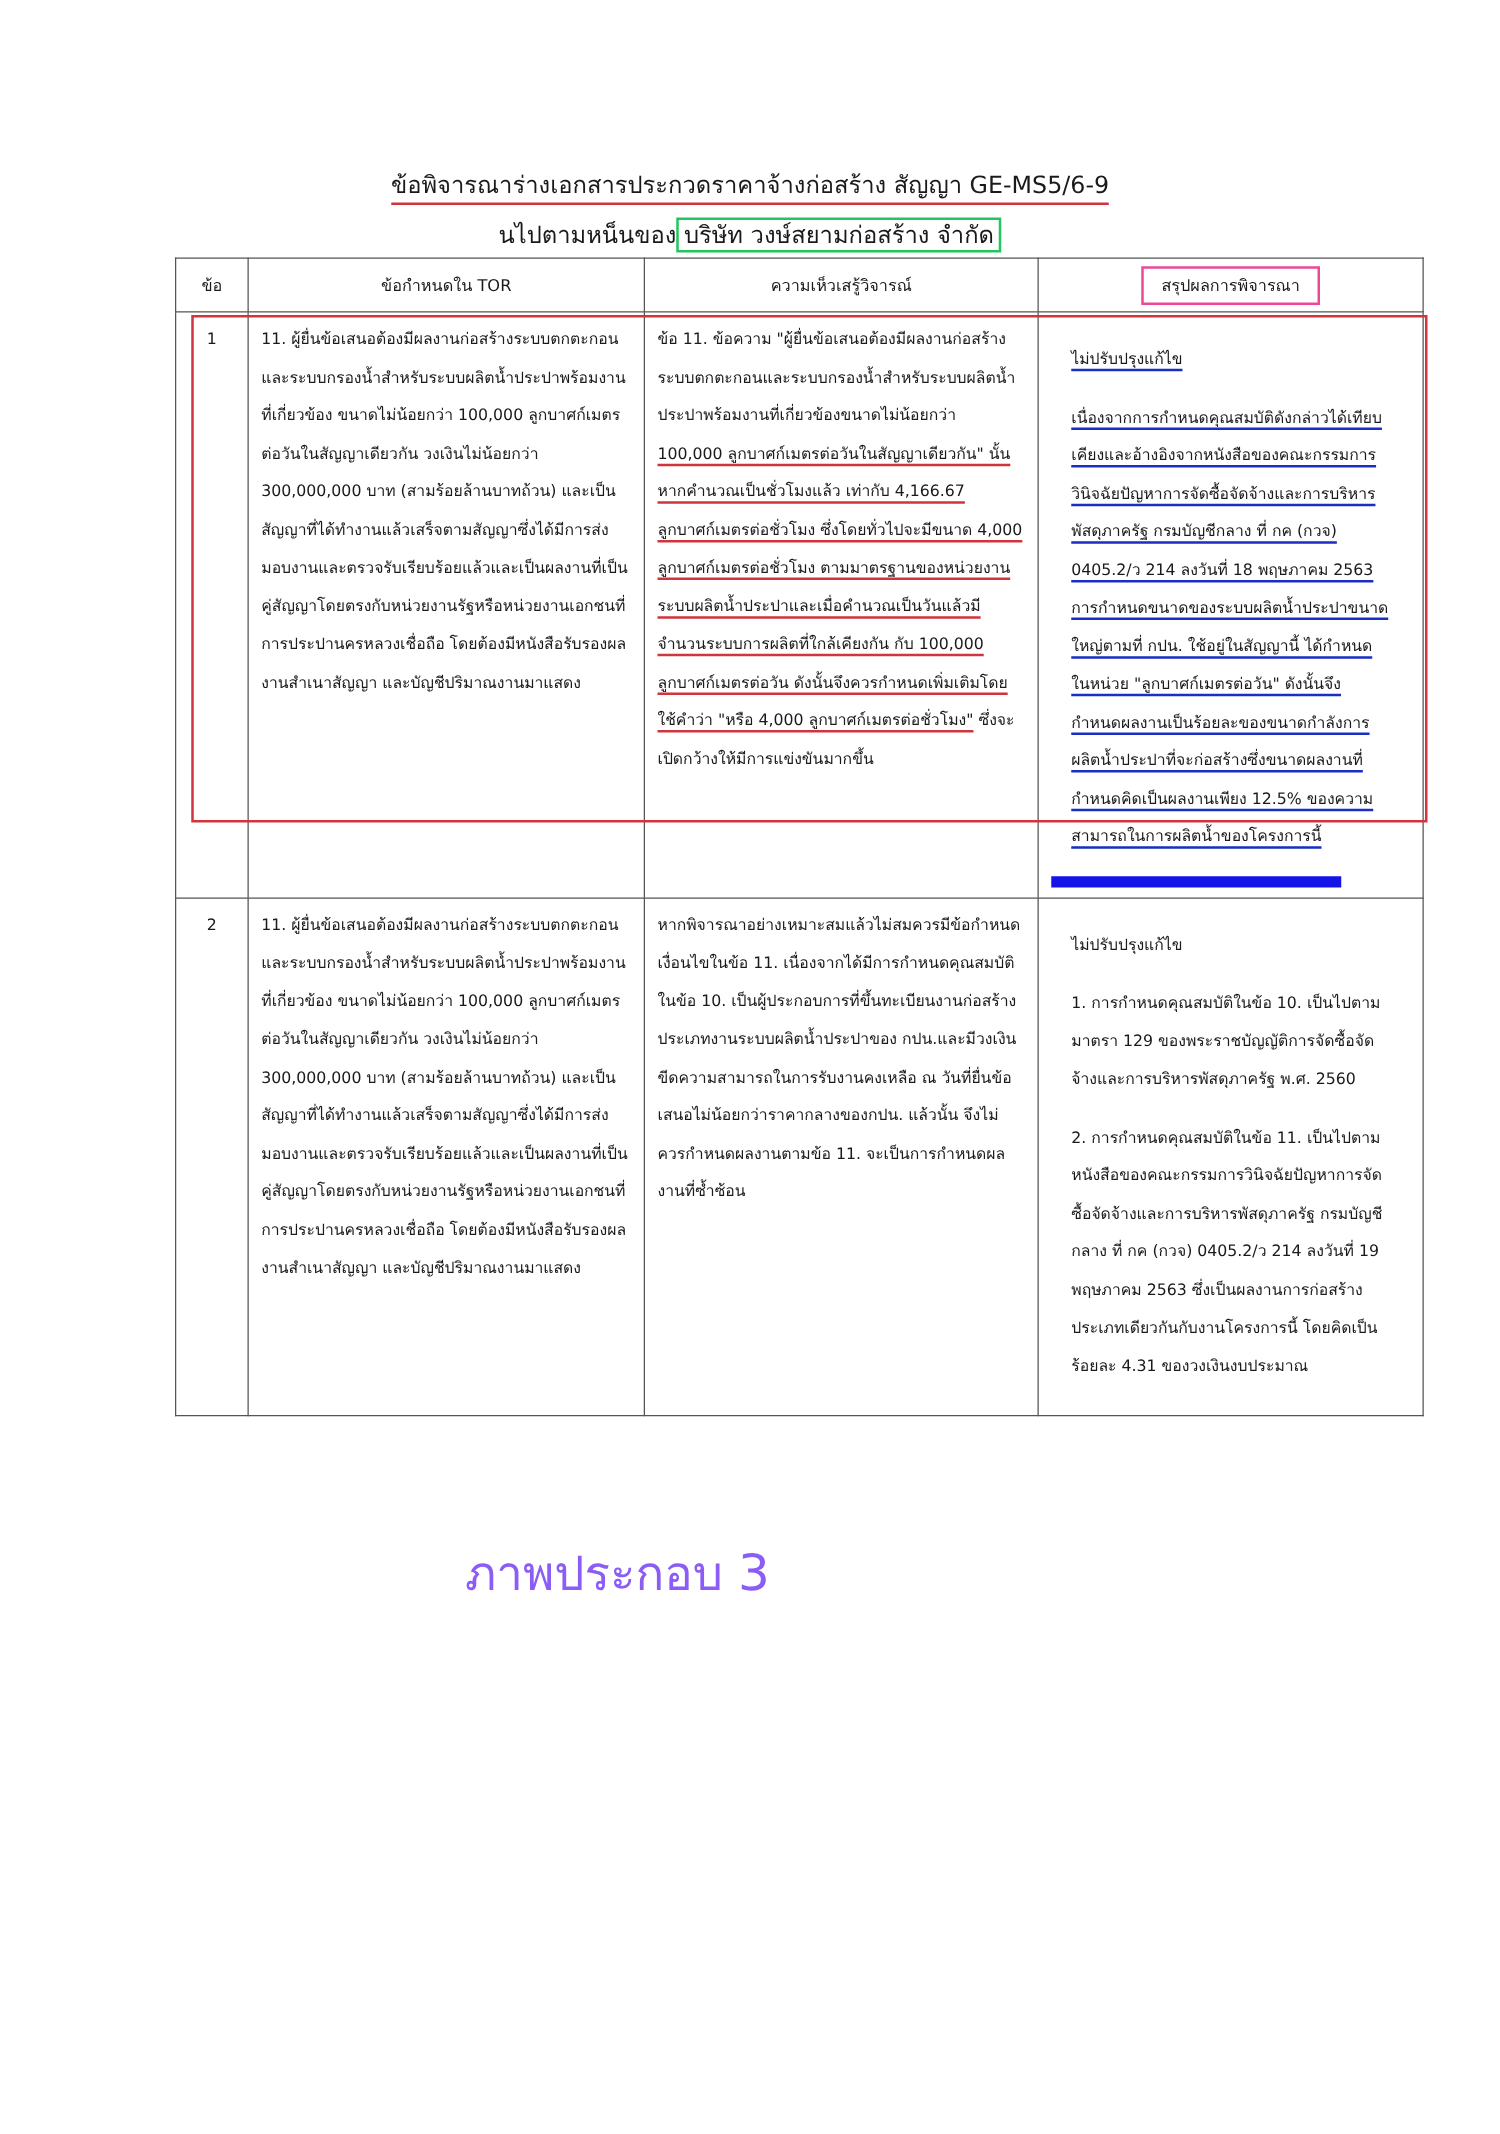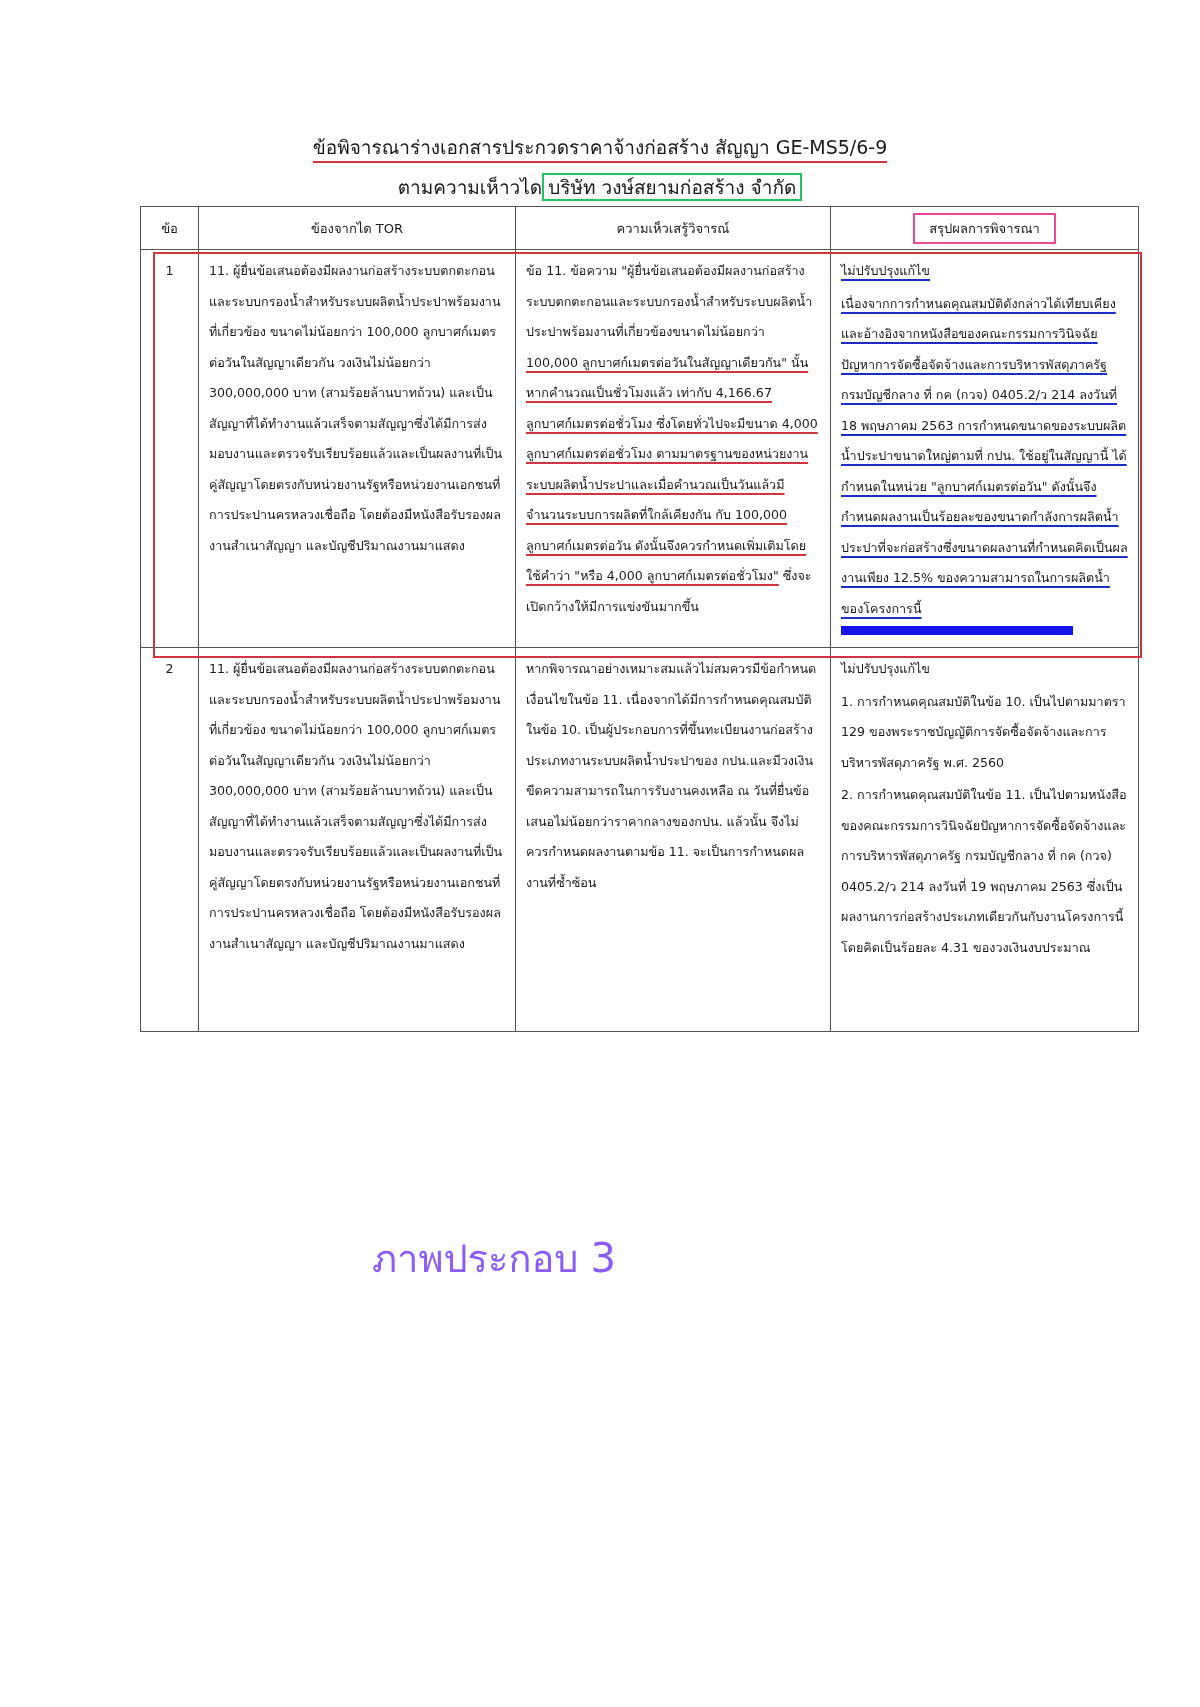--- a/index.html
+++ b/index.html
@@ -17,47 +17,47 @@
   table.grid td { padding: 6px 10px 8px 10px; line-height: 30.5px; }
   td.no { text-align: center; padding-top: 6px; }
   .hdr-box { display: inline-block; border: 2px solid #ec4899; padding: 3px 14px; font-family: Liberation Mono, monospace; }
   .row1 { height: 398px; }
   .row2 { height: 384px; }
   .ul-red { text-decoration: underline; text-decoration-color: #d0343c; text-decoration-thickness: 2px; text-underline-offset: 4px; }
   .ul-blue { text-decoration: underline; text-decoration-color: #1a2ec4; text-decoration-thickness: 2px; text-underline-offset: 4px; }
   .blue-bar { display: block; width: 232px; height: 9px; background: #1414e8; margin-top: 2px; }
   .red-frame { position: absolute; left: 153px; top: 252px; width: 985px; height: 402px;
                border: 2px solid #d0343c; pointer-events: none; }
-  .para { margin: 0; }
+  .para { margin: 16px; }
   .para + .para { margin-top: 2px; }
   .caption { position: absolute; left: 372px; top: 1228px; font-size: 38px; color: #8b5cf6;
              font-family: "DejaVu Sans", sans-serif; }
   .caption .num { font-size: 40px; }
 </style>
 </head>
 <body>
 
 <div class="title title1">
   <span>ข้อพิจารณาร่างเอกสารประกวดราคาจ้างก่อสร้าง สัญญา GE-MS5/6-9</span>
 </div>
 <div class="title title2">
-  <span>ตามความเห็าวได</span><span class="boxed">บริษัท วงษ์สยามก่อสร้าง จำกัด</span>
+  <span>นไปตามหน็นของ</span><span class="boxed">บริษัท วงษ์สยามก่อสร้าง จำกัด</span>
 </div>
 
 <table class="grid">
   <colgroup>
     <col style="width:58px">
     <col style="width:317px">
     <col style="width:315px">
     <col style="width:308px">
   </colgroup>
   <thead>
     <tr>
       <th>ข้อ</th>
-      <th>ข้องจากได TOR</th>
+      <th>ข้อกำหนดใน TOR</th>
       <th>ความเห็วเสรู้วิจารณ์</th>
       <th><span class="hdr-box">สรุปผลการพิจารณา</span></th>
     </tr>
   </thead>
   <tbody>
     <tr class="row1">
       <td class="no">1</td>
       <td>11. ผู้ยื่นข้อเสนอต้องมีผลงานก่อสร้างระบบตกตะกอนและระบบกรองน้ำสำหรับระบบผลิตน้ำประปาพร้อมงานที่เกี่ยวข้อง ขนาดไม่น้อยกว่า 100,000 ลูกบาศก์เมตรต่อวันในสัญญาเดียวกัน วงเงินไม่น้อยกว่า 300,000,000 บาท (สามร้อยล้านบาทถ้วน) และเป็นสัญญาที่ได้ทำงานแล้วเสร็จตามสัญญาซึ่งได้มีการส่งมอบงานและตรวจรับเรียบร้อยแล้วและเป็นผลงานที่เป็นคู่สัญญาโดยตรงกับหน่วยงานรัฐหรือหน่วยงานเอกชนที่การประปานครหลวงเชื่อถือ โดยต้องมีหนังสือรับรองผลงานสำเนาสัญญา และบัญชีปริมาณงานมาแสดง</td>
       <td>
         <span>ข้อ 11. ข้อความ "ผู้ยื่นข้อเสนอต้องมีผลงานก่อสร้างระบบตกตะกอนและระบบกรองน้ำสำหรับระบบผลิตน้ำประปาพร้อมงานที่เกี่ยวข้องขนาดไม่น้อยกว่า </span><span class="ul-red">100,000 ลูกบาศก์เมตรต่อวันในสัญญาเดียวกัน" นั้น หากคำนวณเป็นชั่วโมงแล้ว เท่ากับ 4,166.67 ลูกบาศก์เมตรต่อชั่วโมง ซึ่งโดยทั่วไปจะมีขนาด 4,000 ลูกบาศก์เมตรต่อชั่วโมง ตามมาตรฐานของหน่วยงานระบบผลิตน้ำประปาและเมื่อคำนวณเป็นวันแล้วมีจำนวนระบบการผลิตที่ใกล้เคียงกัน กับ 100,000 ลูกบาศก์เมตรต่อวัน ดังนั้นจึงควรกำหนดเพิ่มเติมโดยใช้คำว่า "หรือ 4,000 ลูกบาศก์เมตรต่อชั่วโมง"</span><span> ซึ่งจะเปิดกว้างให้มีการแข่งขันมากขึ้น</span>

